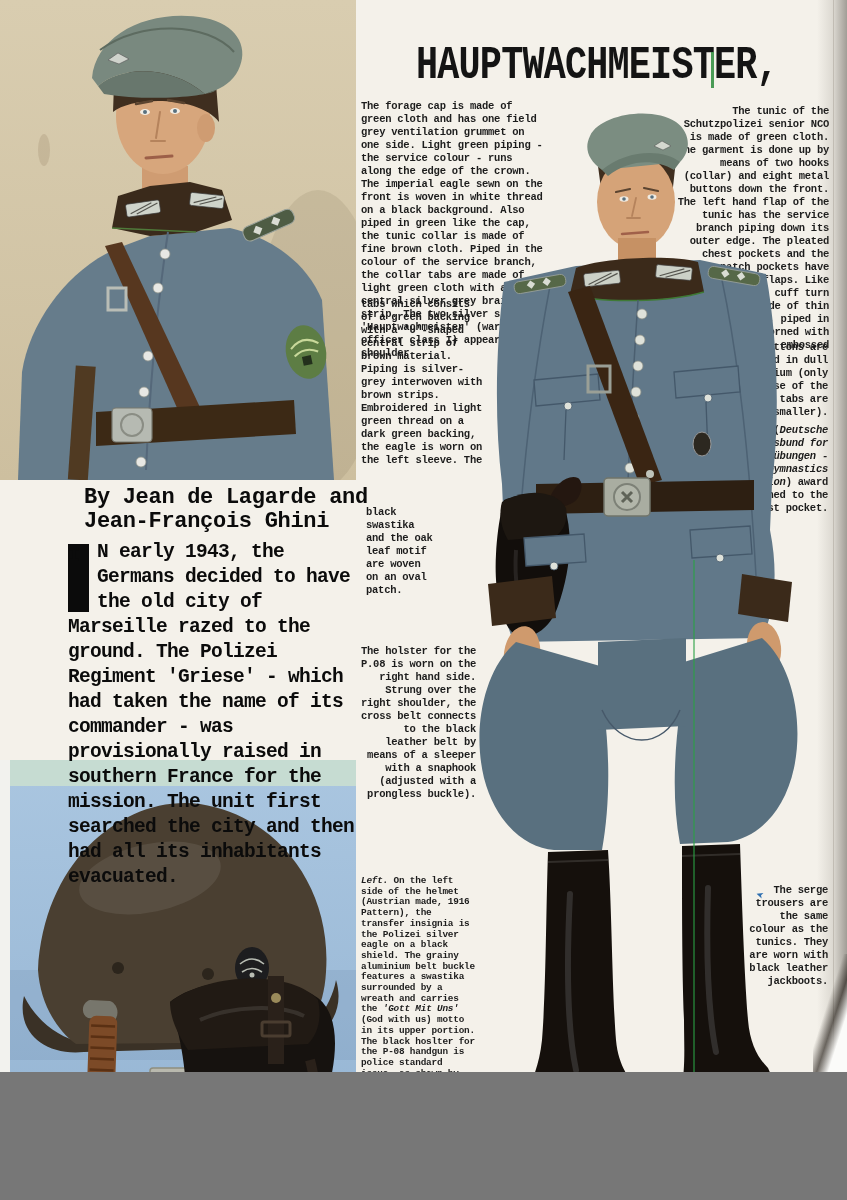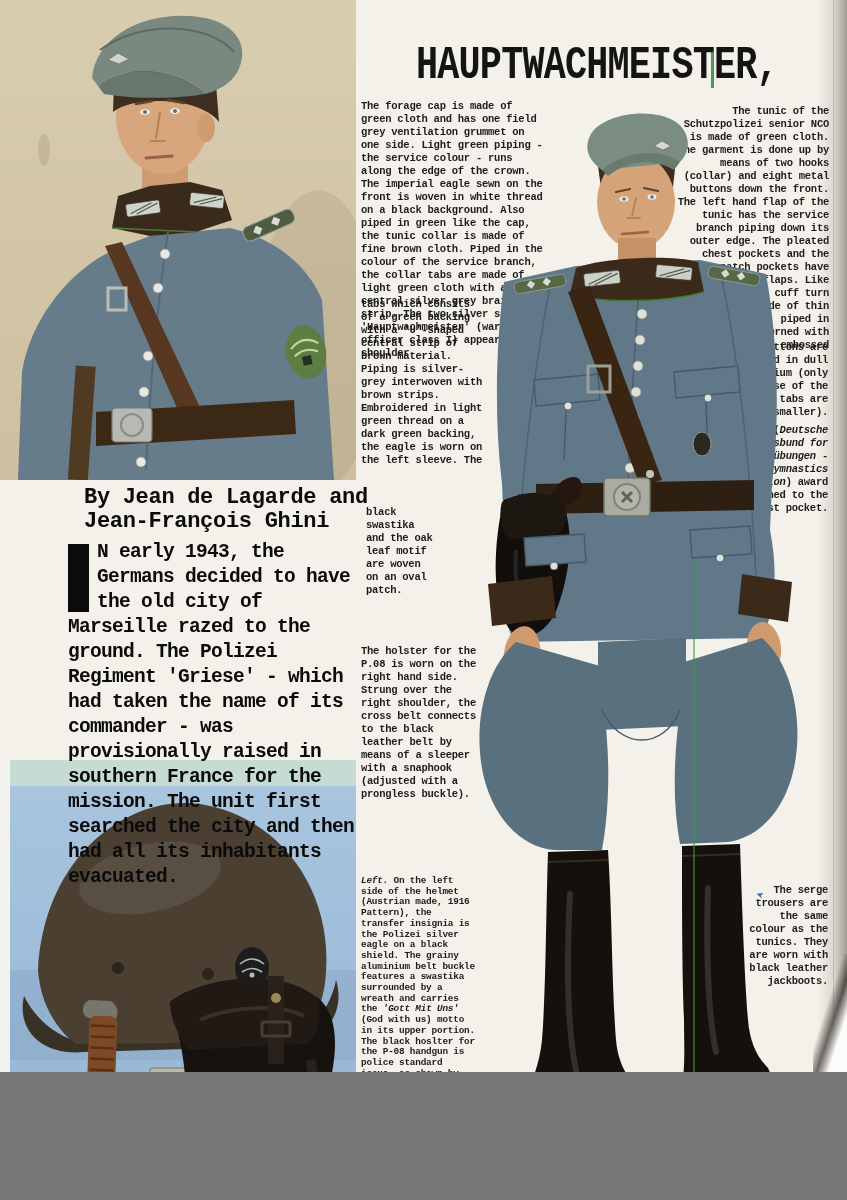--- a/index.html
+++ b/index.html
@@ -24,21 +24,21 @@
       letter-spacing:-0.7px;color:#0b0b0b;z-index:5;}
   .dropcap{float:left;width:21px;height:68px;background:#0b0b0b;color:#0b0b0b;
       margin:4px 8px 0 0;overflow:hidden;}
   
   .col-forage-1{left:361px;top:100px;width:184px;z-index:5;}
   .col-forage-2{left:361px;top:298px;width:127px;z-index:5;}
   .col-forage-3{left:366px;top:494px;width:68px;z-index:5;margin-top:12px;}
   .col-tunic-1{left:676px;top:105px;width:153px;z-index:5;}
   .col-tunic-2{left:718px;top:341px;width:110px;z-index:5;}
   .col-dlr{left:710px;top:424px;width:118px;z-index:5;}
-  .col-holster{left:361px;top:645px;width:115px;z-index:5;}
+  .col-holster{left:361px;top:645px;width:115px;z-index:5;text-align:right;}
   .cap-left{left:361px;top:876px;width:119px;z-index:5;}
   .cap-serge{left:742px;top:884px;width:86px;z-index:5;}
   .serge-arrow{left:756px;top:886px;z-index:7;font-size:13px;color:#2e6fb0;
       transform:rotate(198deg);transform-origin:center;}
   
   .green-bar{left:358px;top:1133px;width:481px;height:13px;background:#2f9e3f;z-index:4;}
   .green-vline{left:693px;top:560px;width:2px;height:573px;background:#2aa043;opacity:.55;z-index:7;}
   
   .photo-portrait{left:0;top:0;width:356px;height:480px;z-index:2;}
   .photo-still{left:0;top:760px;width:356px;height:440px;z-index:2;}

